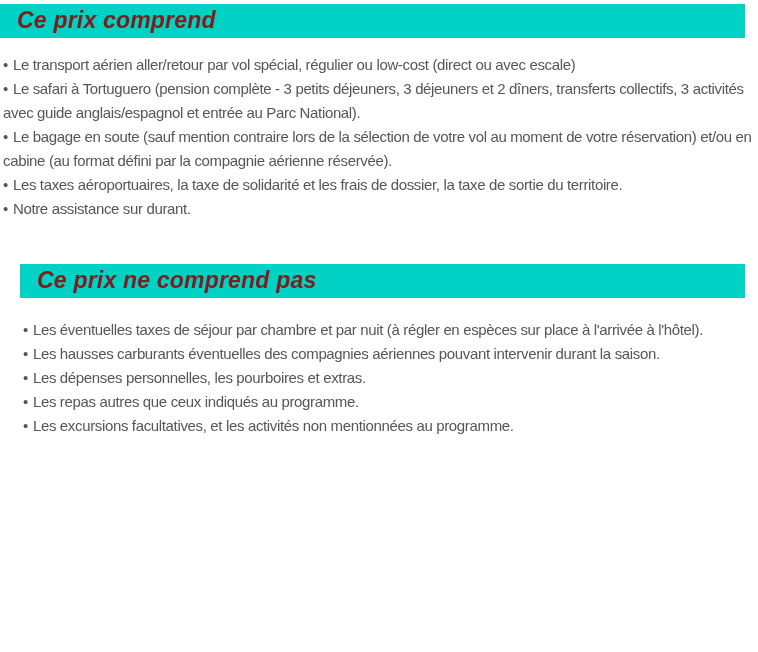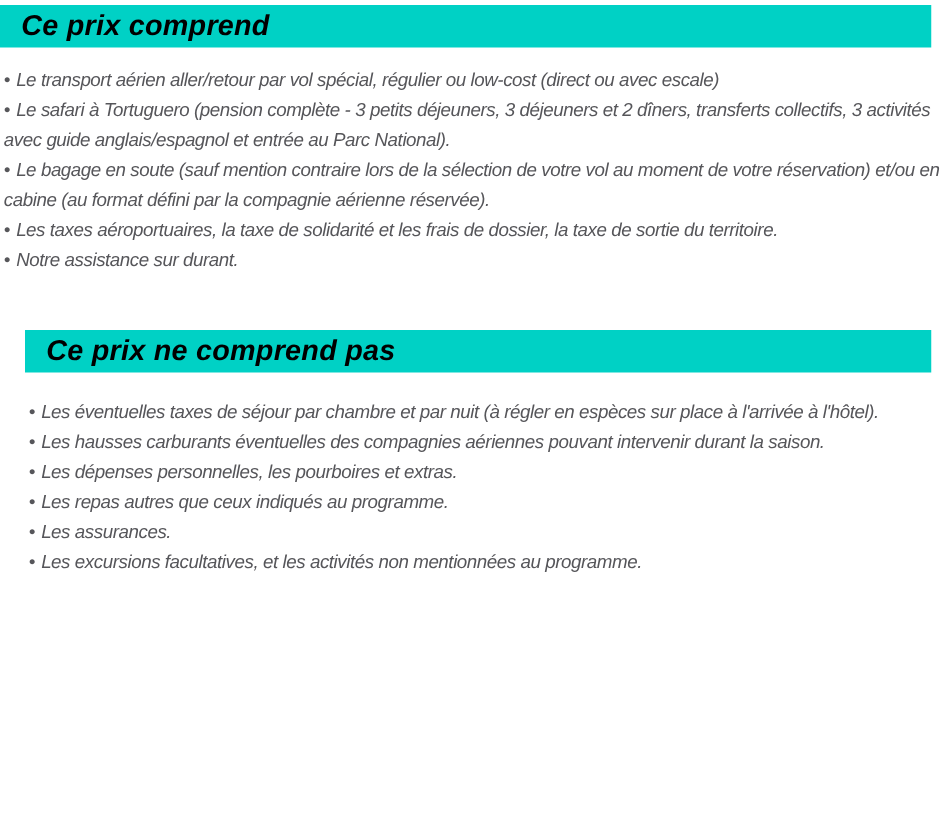--- a/index.html
+++ b/index.html
@@ -21,30 +21,29 @@
     background: #00d1c5;
     display: flex;
     align-items: center;
   }
   .banner h2 {
     margin: 0;
     padding: 0 0 2px 17px;
     font-size: 23px;
     font-weight: bold;
     font-style: italic;
-    color: #000000;
+    color: #7f1d1d;
     letter-spacing: 0.2px;
     font-family: "Liberation Sans", sans-serif;
   }
   .section-includes .banner { margin-top: 4px; }
   .section-excludes { margin-top: 43px; margin-left: 20px; }
   .items {
     padding: 0 6px 0 3px;
     color: #56565a;
-    font-style: italic;
     font-size: 15px;
     line-height: 24px;
     letter-spacing: -0.35px;
   }
   .section-includes .items { padding-top: 15px; }
   .section-excludes .items { padding-top: 20px; }
   .item { margin: 0; }
   .bullet { margin-right: 5px; }
 </style>
 </head>
@@ -67,18 +66,17 @@
 
   <section class="section-excludes">
     <header class="banner">
       <h2>Ce prix ne comprend pas</h2>
     </header>
     <div class="items">
       <p class="item"><span class="bullet">•</span><span>Les éventuelles taxes de séjour par chambre et par nuit (à régler en espèces sur place à l'arrivée à l'hôtel).</span></p>
       <p class="item"><span class="bullet">•</span><span>Les hausses carburants éventuelles des compagnies aériennes pouvant intervenir durant la saison.</span></p>
       <p class="item"><span class="bullet">•</span><span>Les dépenses personnelles, les pourboires et extras.</span></p>
       <p class="item"><span class="bullet">•</span><span>Les repas autres que ceux indiqués au programme.</span></p>
-      <p class="item"><span class="bullet">•</span><span>Les assurances.</span></p>
       <p class="item"><span class="bullet">•</span><span>Les excursions facultatives, et les activités non mentionnées au programme.</span></p>
     </div>
   </section>
 
 </div>
 
 </body></html>

